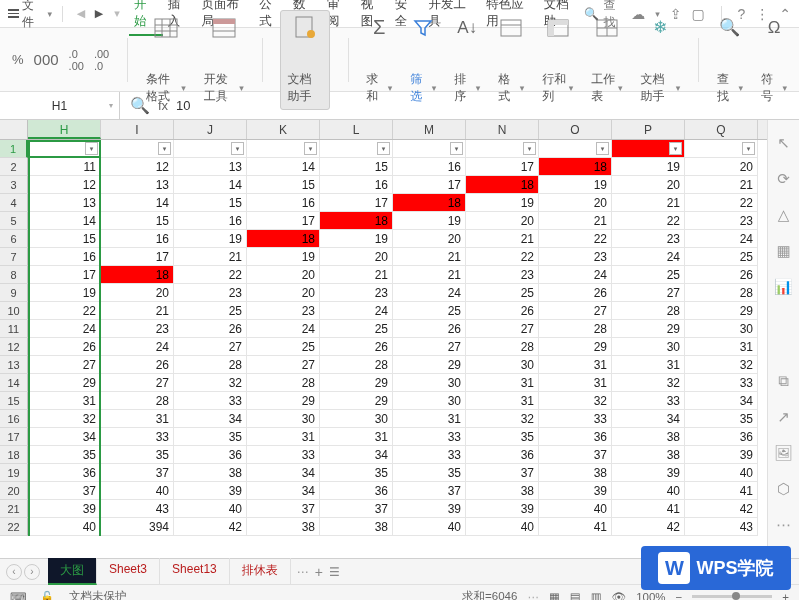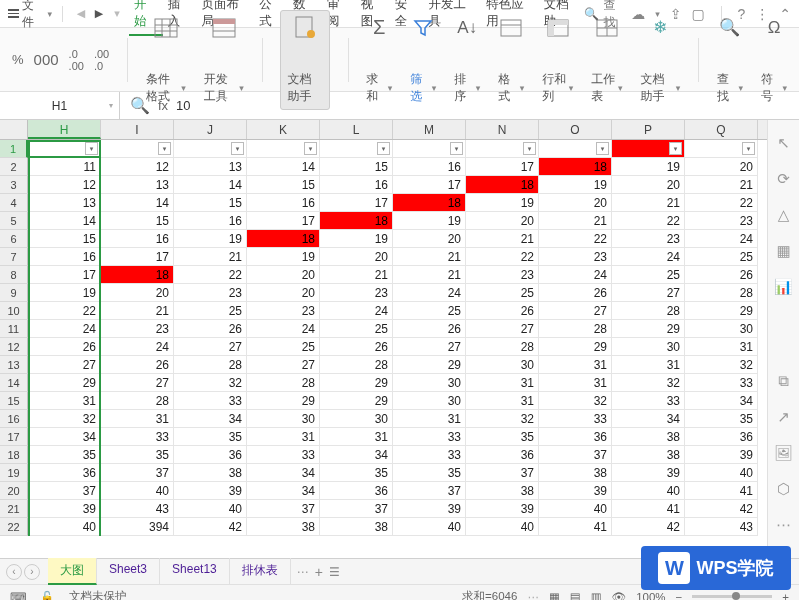--- a/index.html
+++ b/index.html
@@ -57,22 +57,22 @@
 .filter-btn { position: absolute; right: 2px; top: 2px; width: 13px; height: 13px; border: 1px solid #bbb; background: #fff; display: flex; align-items: center; justify-content: center; font-size: 7px; color: #666; cursor: pointer; }
 .active-cell-border { position: absolute; border: 2px solid #2b9a44; pointer-events: none; z-index: 5; }
 .col-highlight { position: absolute; top: 0; bottom: 0; border-left: 2px solid #2b9a44; border-right: 2px solid #2b9a44; pointer-events: none; z-index: 3; }
 
 .side-panel { width: 32px; background: #f7f7f7; border-left: 1px solid #e0e0e0; display: flex; flex-direction: column; align-items: center; gap: 18px; padding-top: 14px; }
 .side-icon { width: 18px; height: 18px; color: #999; cursor: pointer; font-size: 15px; display: flex; align-items: center; justify-content: center; }
 
 .sheet-tabs { height: 26px; background: #f5f5f5; border-top: 1px solid #d0d0d0; display: flex; align-items: center; padding: 0 6px; font-size: 12px; }
 .tab-nav { display: flex; gap: 2px; margin-right: 8px; }
 .tab-nav-btn { width: 16px; height: 16px; border: 1px solid #ccc; border-radius: 50%; display: flex; align-items: center; justify-content: center; font-size: 10px; color: #888; cursor: pointer; }
-.sheet-tab { padding: 4px 12px; cursor: pointer; color: #4c1d95; border-right: 1px solid #e0e0e0; }
-.sheet-tab.active { color: #2b9a44; background: #fef9c3; border-bottom: 2px solid #2b9a44; }
+.sheet-tab { padding: 4px 12px; cursor: pointer; color: #b91c1c; border-right: 1px solid #e0e0e0; }
+.sheet-tab.active { color: #2b9a44; background: #0f172a; border-bottom: 2px solid #2b9a44; }
 .sheet-add { margin-left: 6px; color: #888; cursor: pointer; font-size: 14px; }
 
 .status-bar { height: 24px; background: #f5f5f5; border-top: 1px solid #e0e0e0; display: flex; align-items: center; padding: 0 10px; font-size: 11.5px; color: #666; gap: 14px; }
 .status-right { margin-left: auto; display: flex; align-items: center; gap: 10px; }
 .zoom-slider { width: 80px; height: 3px; background: #ccc; position: relative; }
 .zoom-slider::after { content: ''; position: absolute; left: 40px; top: -3px; width: 8px; height: 8px; background: #888; border-radius: 50%; }
 
 .watermark { position: absolute; right: 8px; bottom: 10px; width: 150px; height: 44px; background: #2968d7; border-radius: 4px; display: flex; align-items: center; justify-content: center; gap: 6px; color: #fff; font-size: 18px; font-weight: bold; z-index: 100; }
 .watermark-logo { width: 32px; height: 32px; background: #fff; border-radius: 4px; display: flex; align-items: center; justify-content: center; color: #2968d7; font-size: 20px; font-weight: bold; }
 

